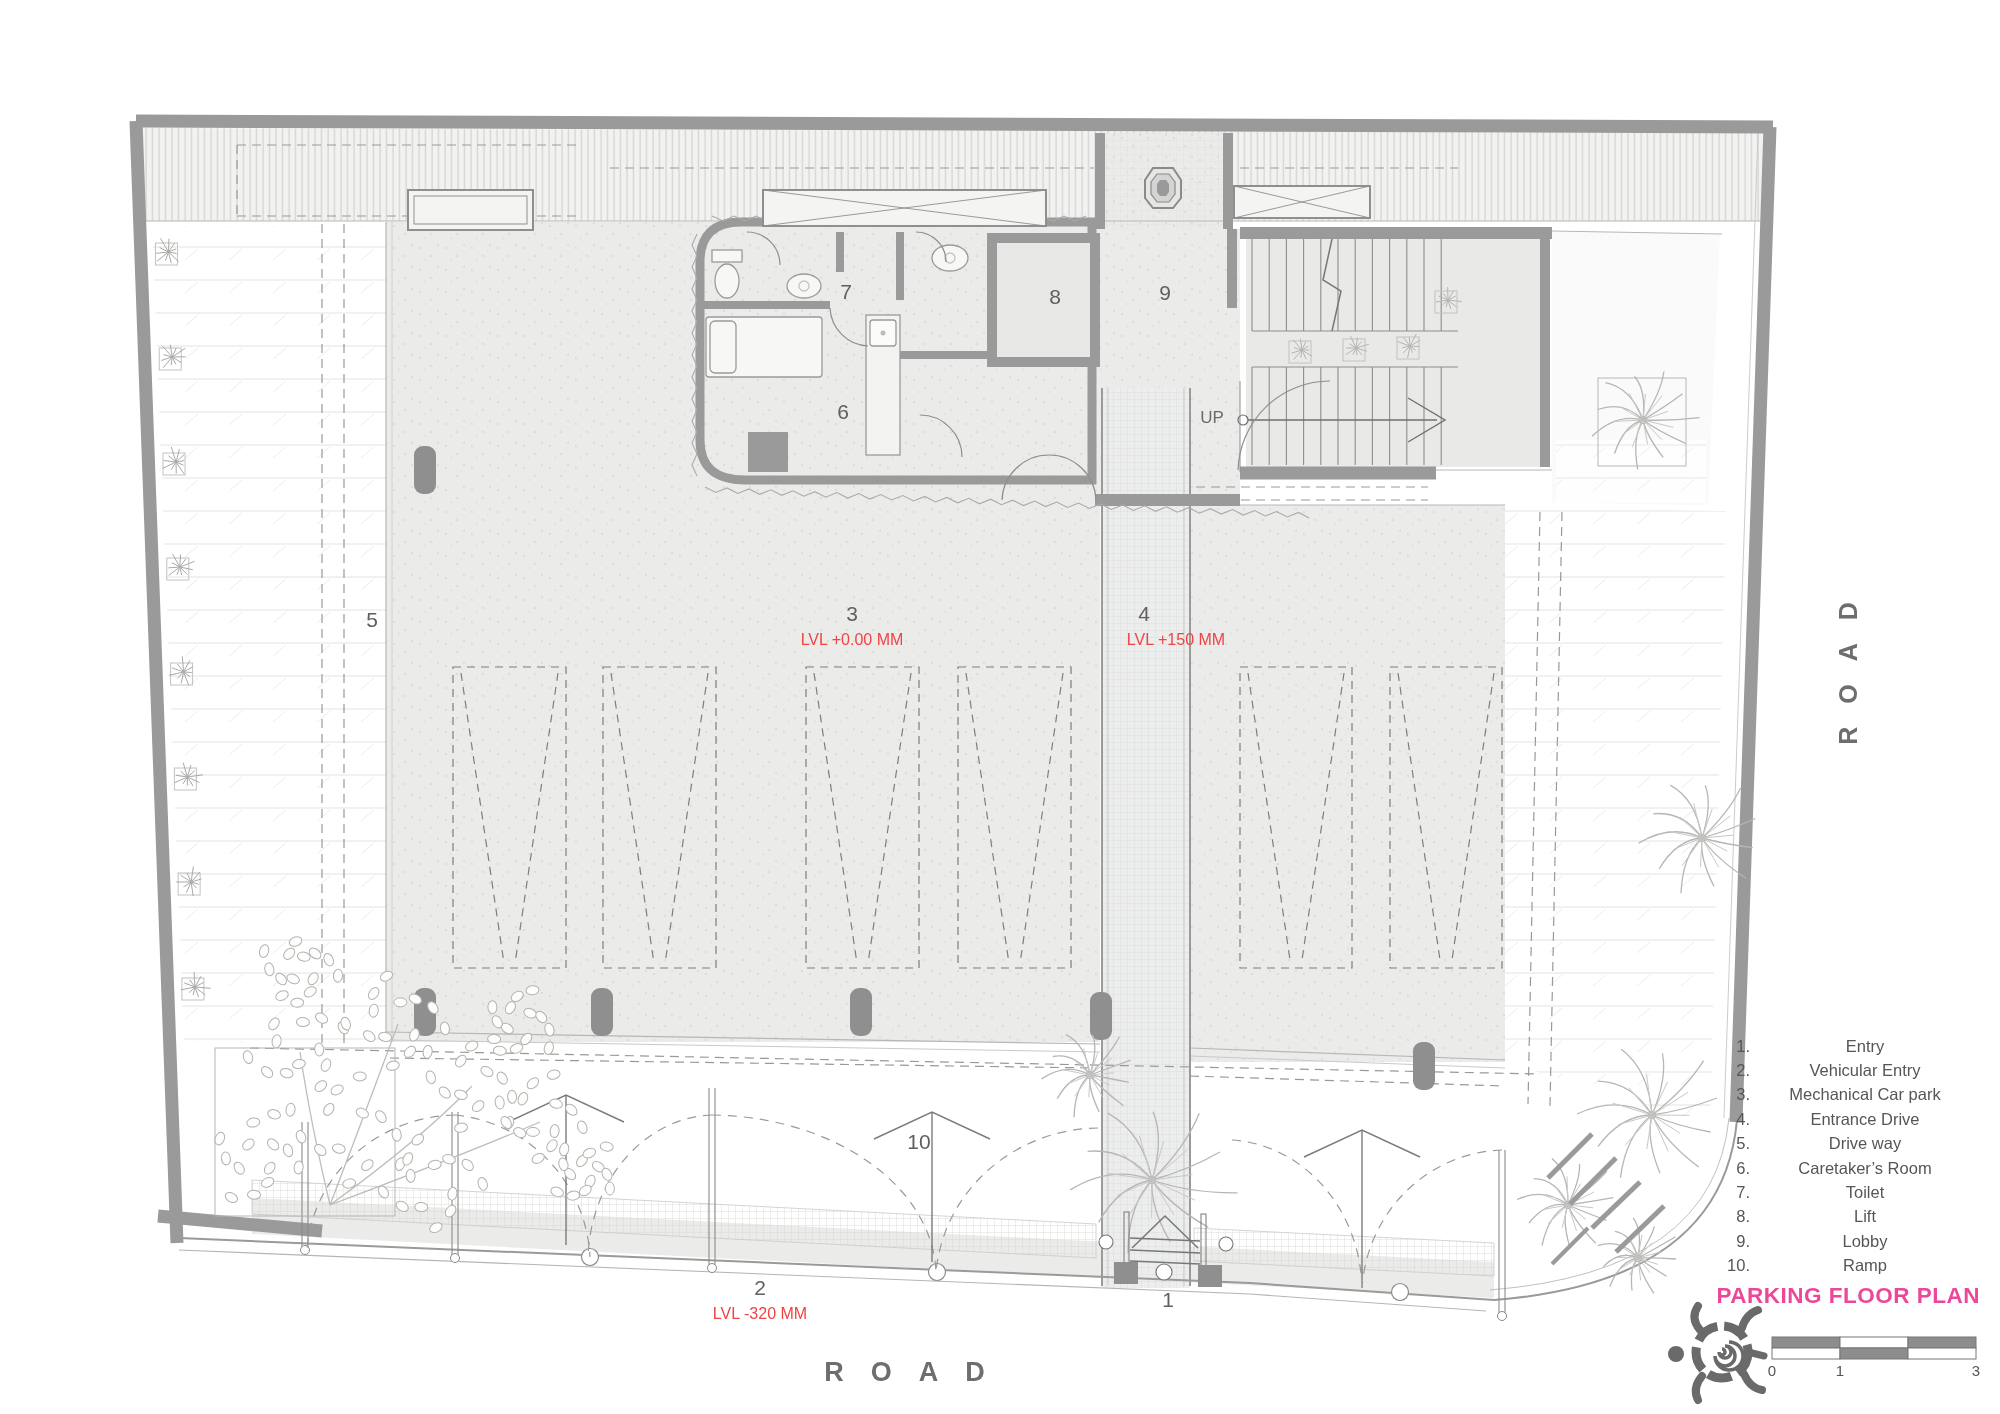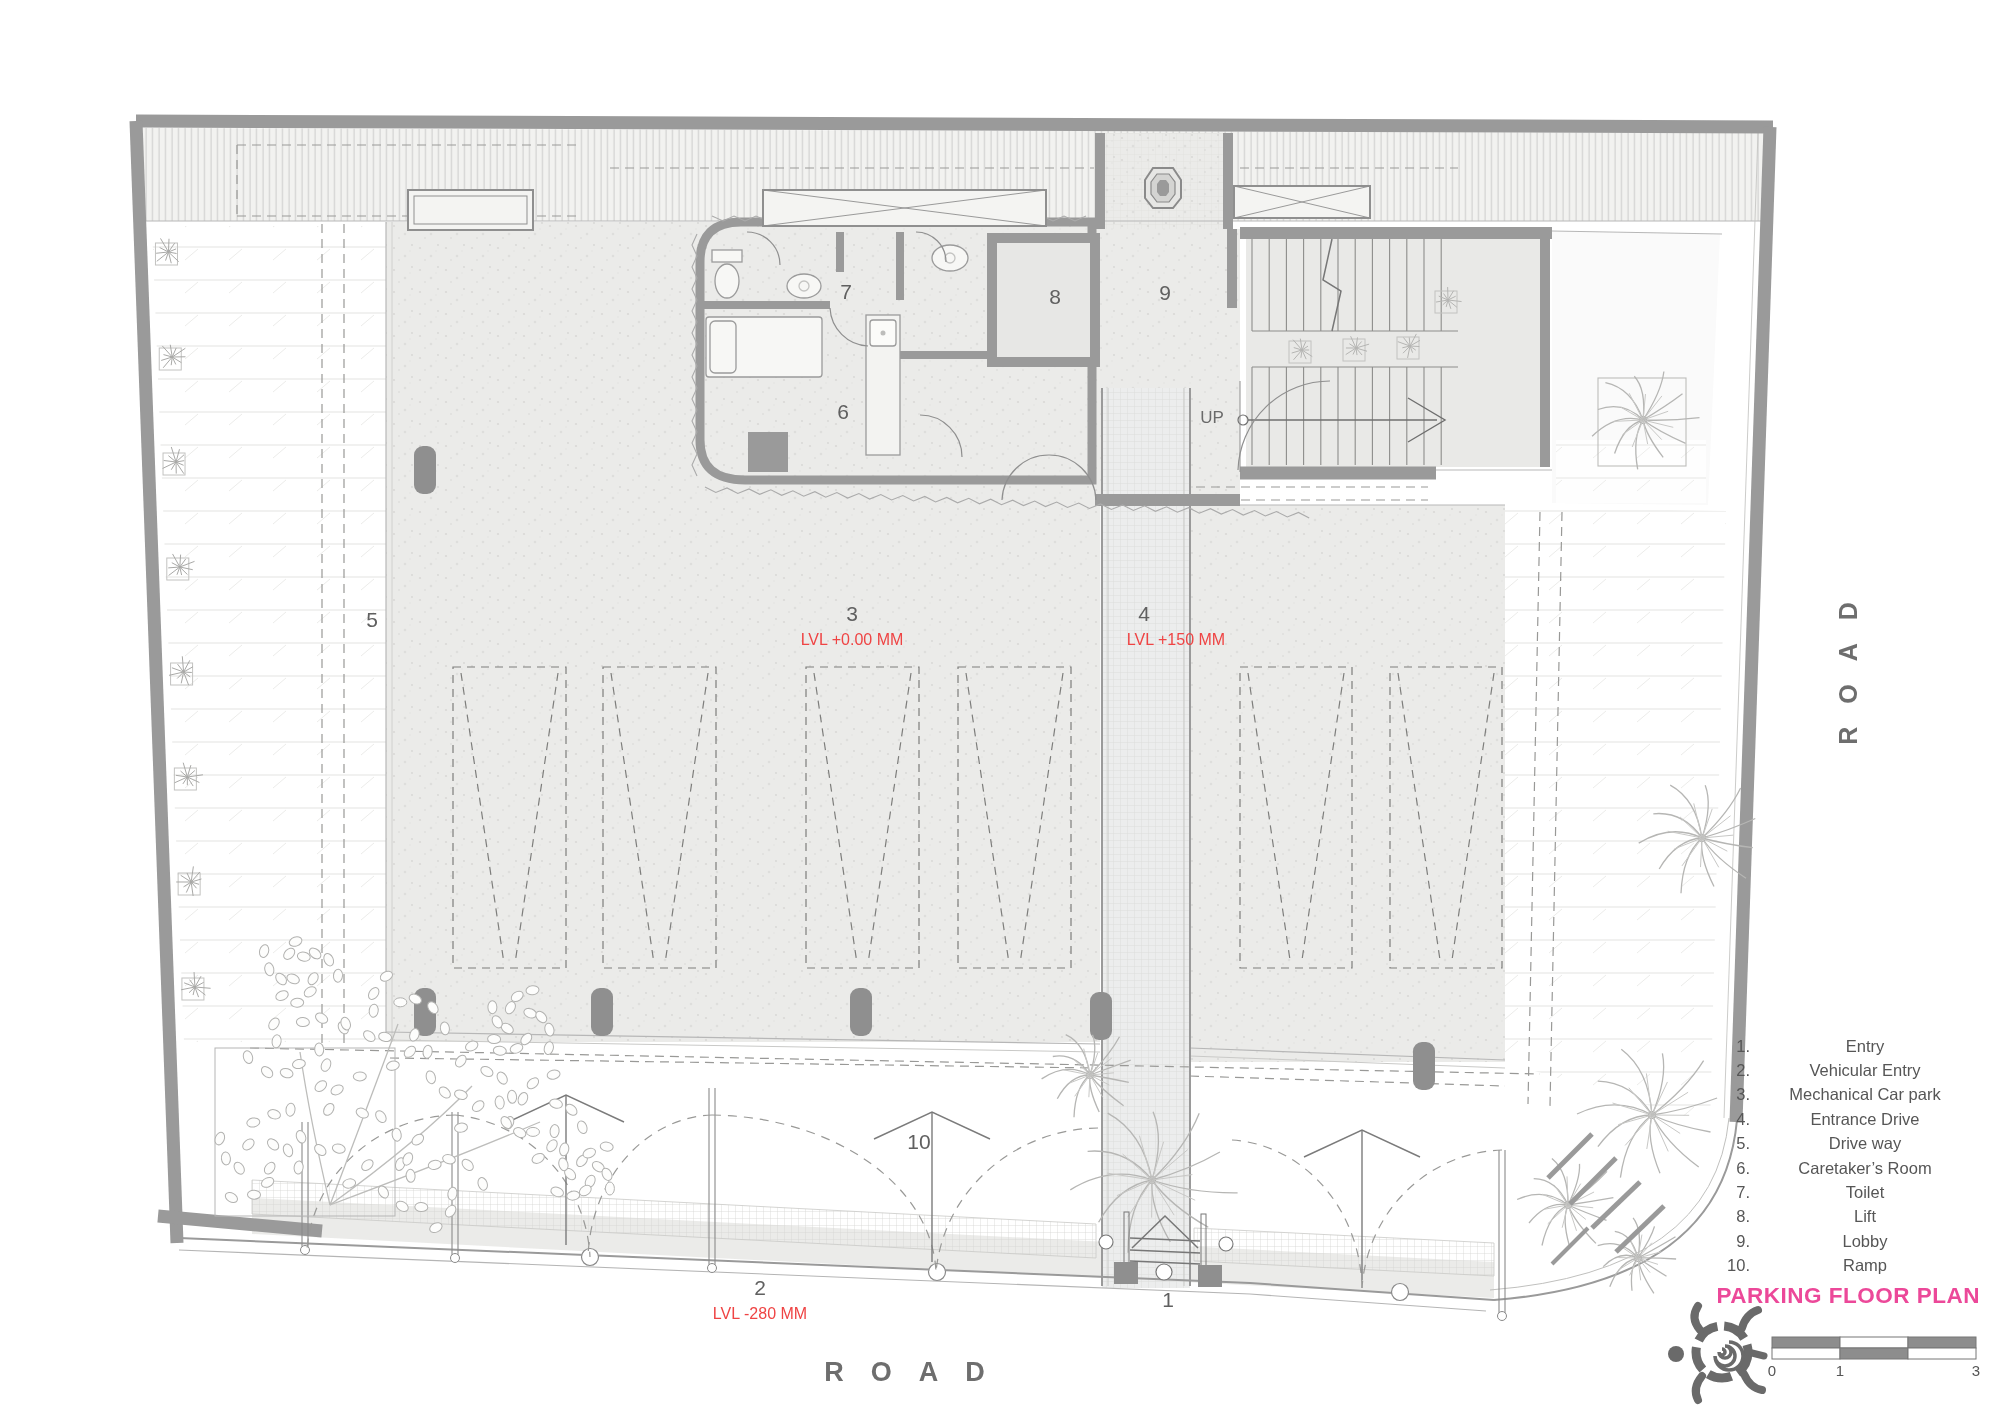--- a/index.html
+++ b/index.html
@@ -794,21 +794,21 @@
 <div class="lbl num" style="left:843px;top:412px">6</div>
 <div class="lbl num" style="left:372px;top:620px">5</div>
 <div class="lbl num" style="left:852px;top:614px">3</div>
 <div class="lbl num" style="left:1144px;top:614px">4</div>
 <div class="lbl num" style="left:919px;top:1142px">10</div>
 <div class="lbl num" style="left:760px;top:1288px">2</div>
 <div class="lbl num" style="left:1168px;top:1300px">1</div>
 
 <div class="lbl lvl" style="left:852px;top:640px">LVL +0.00 MM</div>
 <div class="lbl lvl" style="left:1176px;top:640px">LVL +150 MM</div>
-<div class="lbl lvl" style="left:760px;top:1314px">LVL -280 MM</div>
+<div class="lbl lvl" style="left:760px;top:1314px">LVL -320 MM</div>
 
 <div class="lbl up" style="left:1212px;top:418px">UP</div>
 
 <div class="lbl road-b" style="left:918px;top:1372px">ROAD</div>
 <div class="lbl road-r" style="left:1848px;top:662px">ROAD</div>
 
 <div class="legend">
   <div class="lrow">
         <span class="lnum">1.</span>
         <span class="ltxt">Entry</span>

